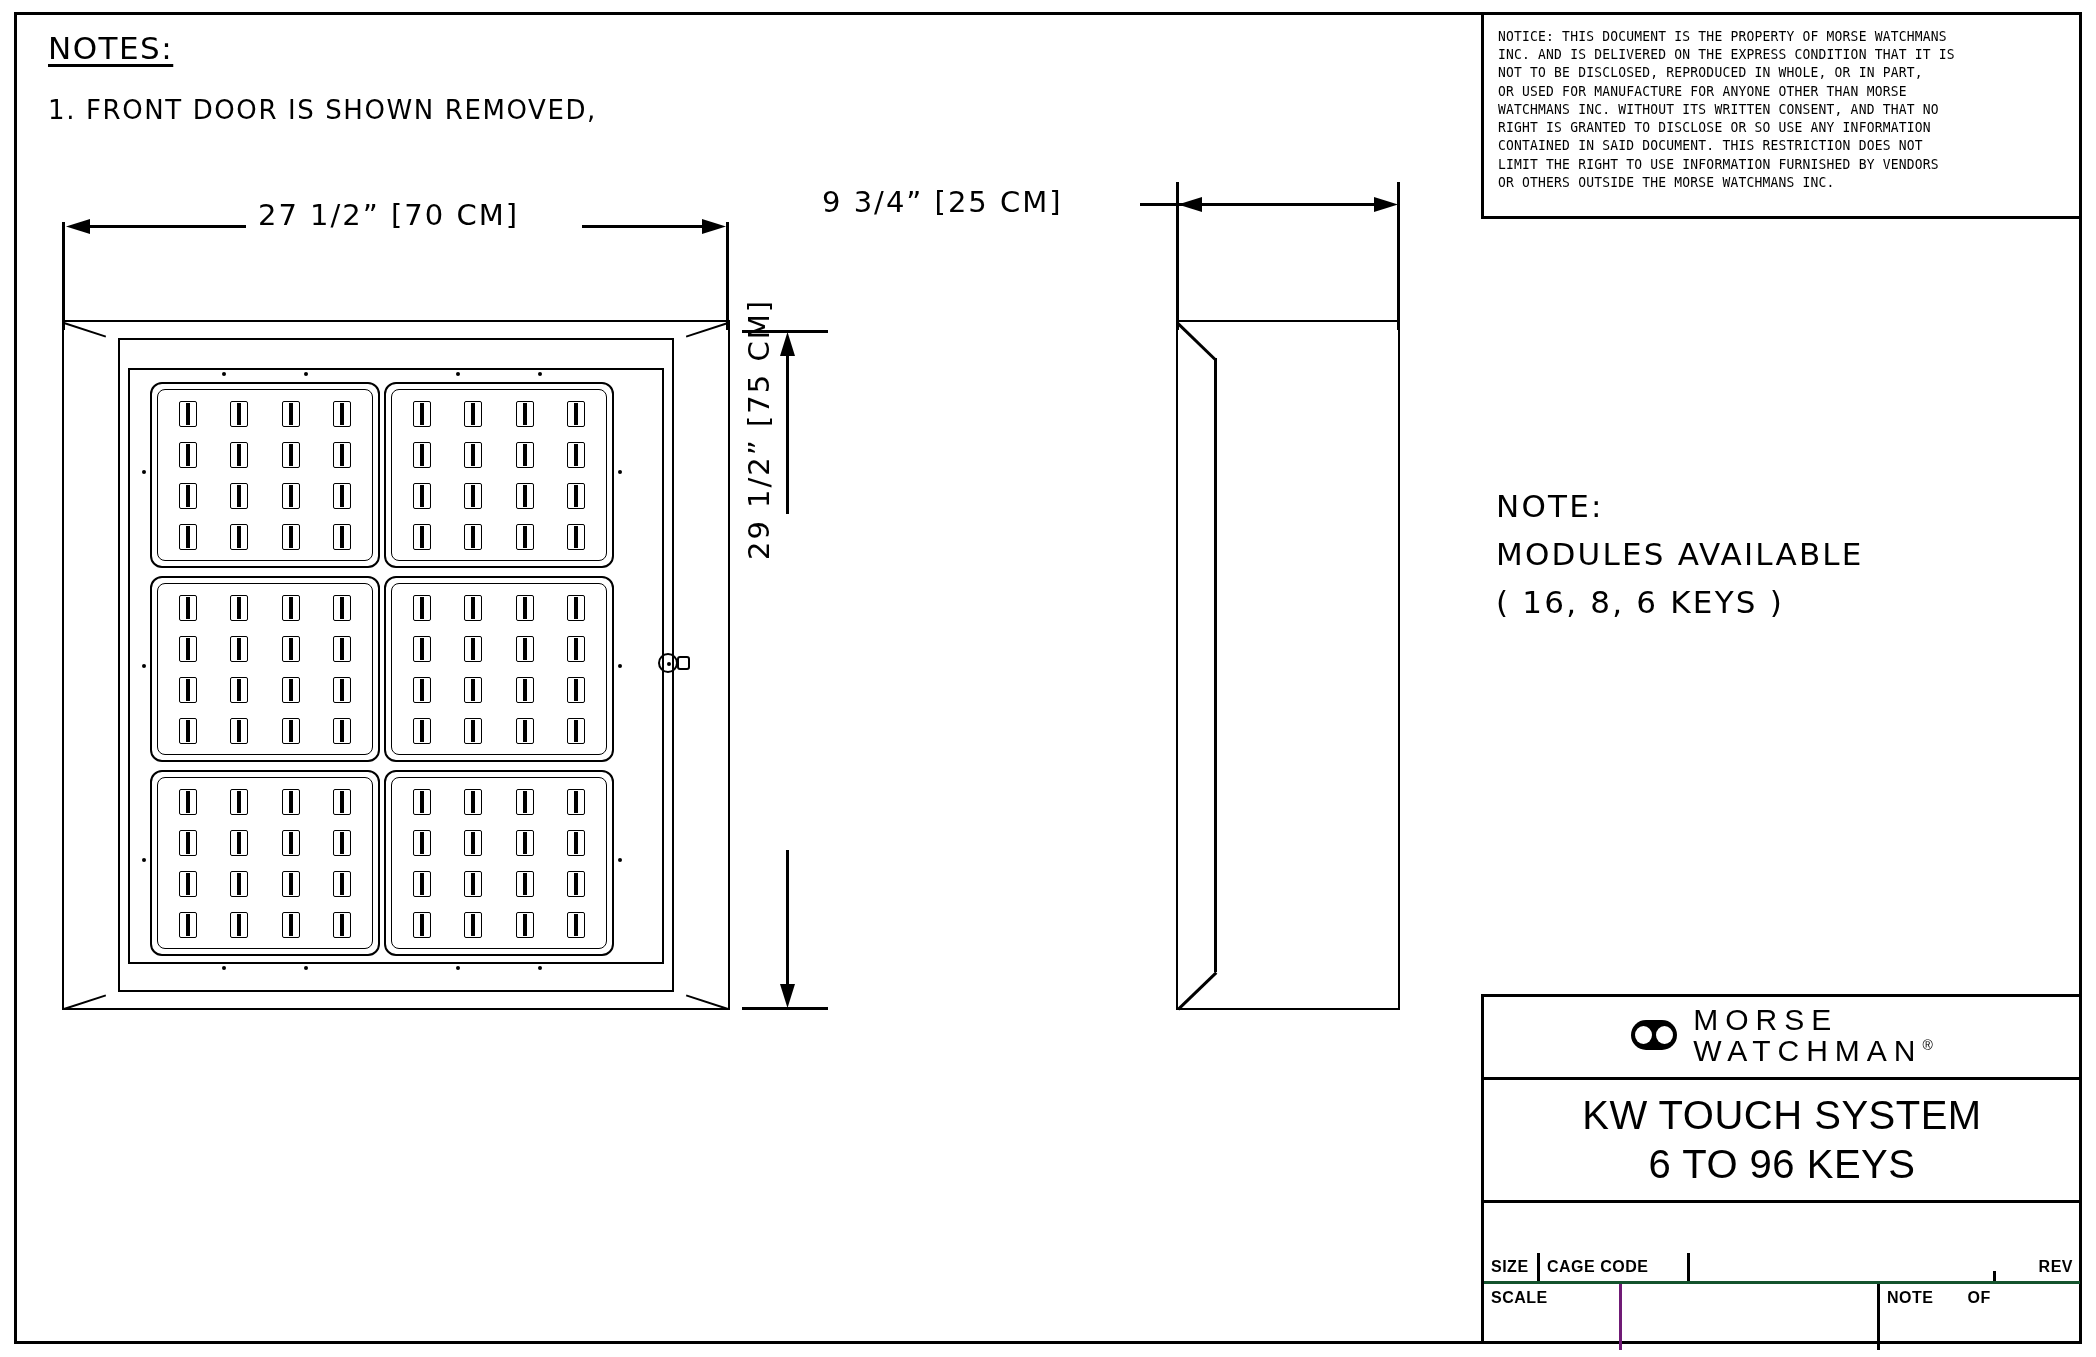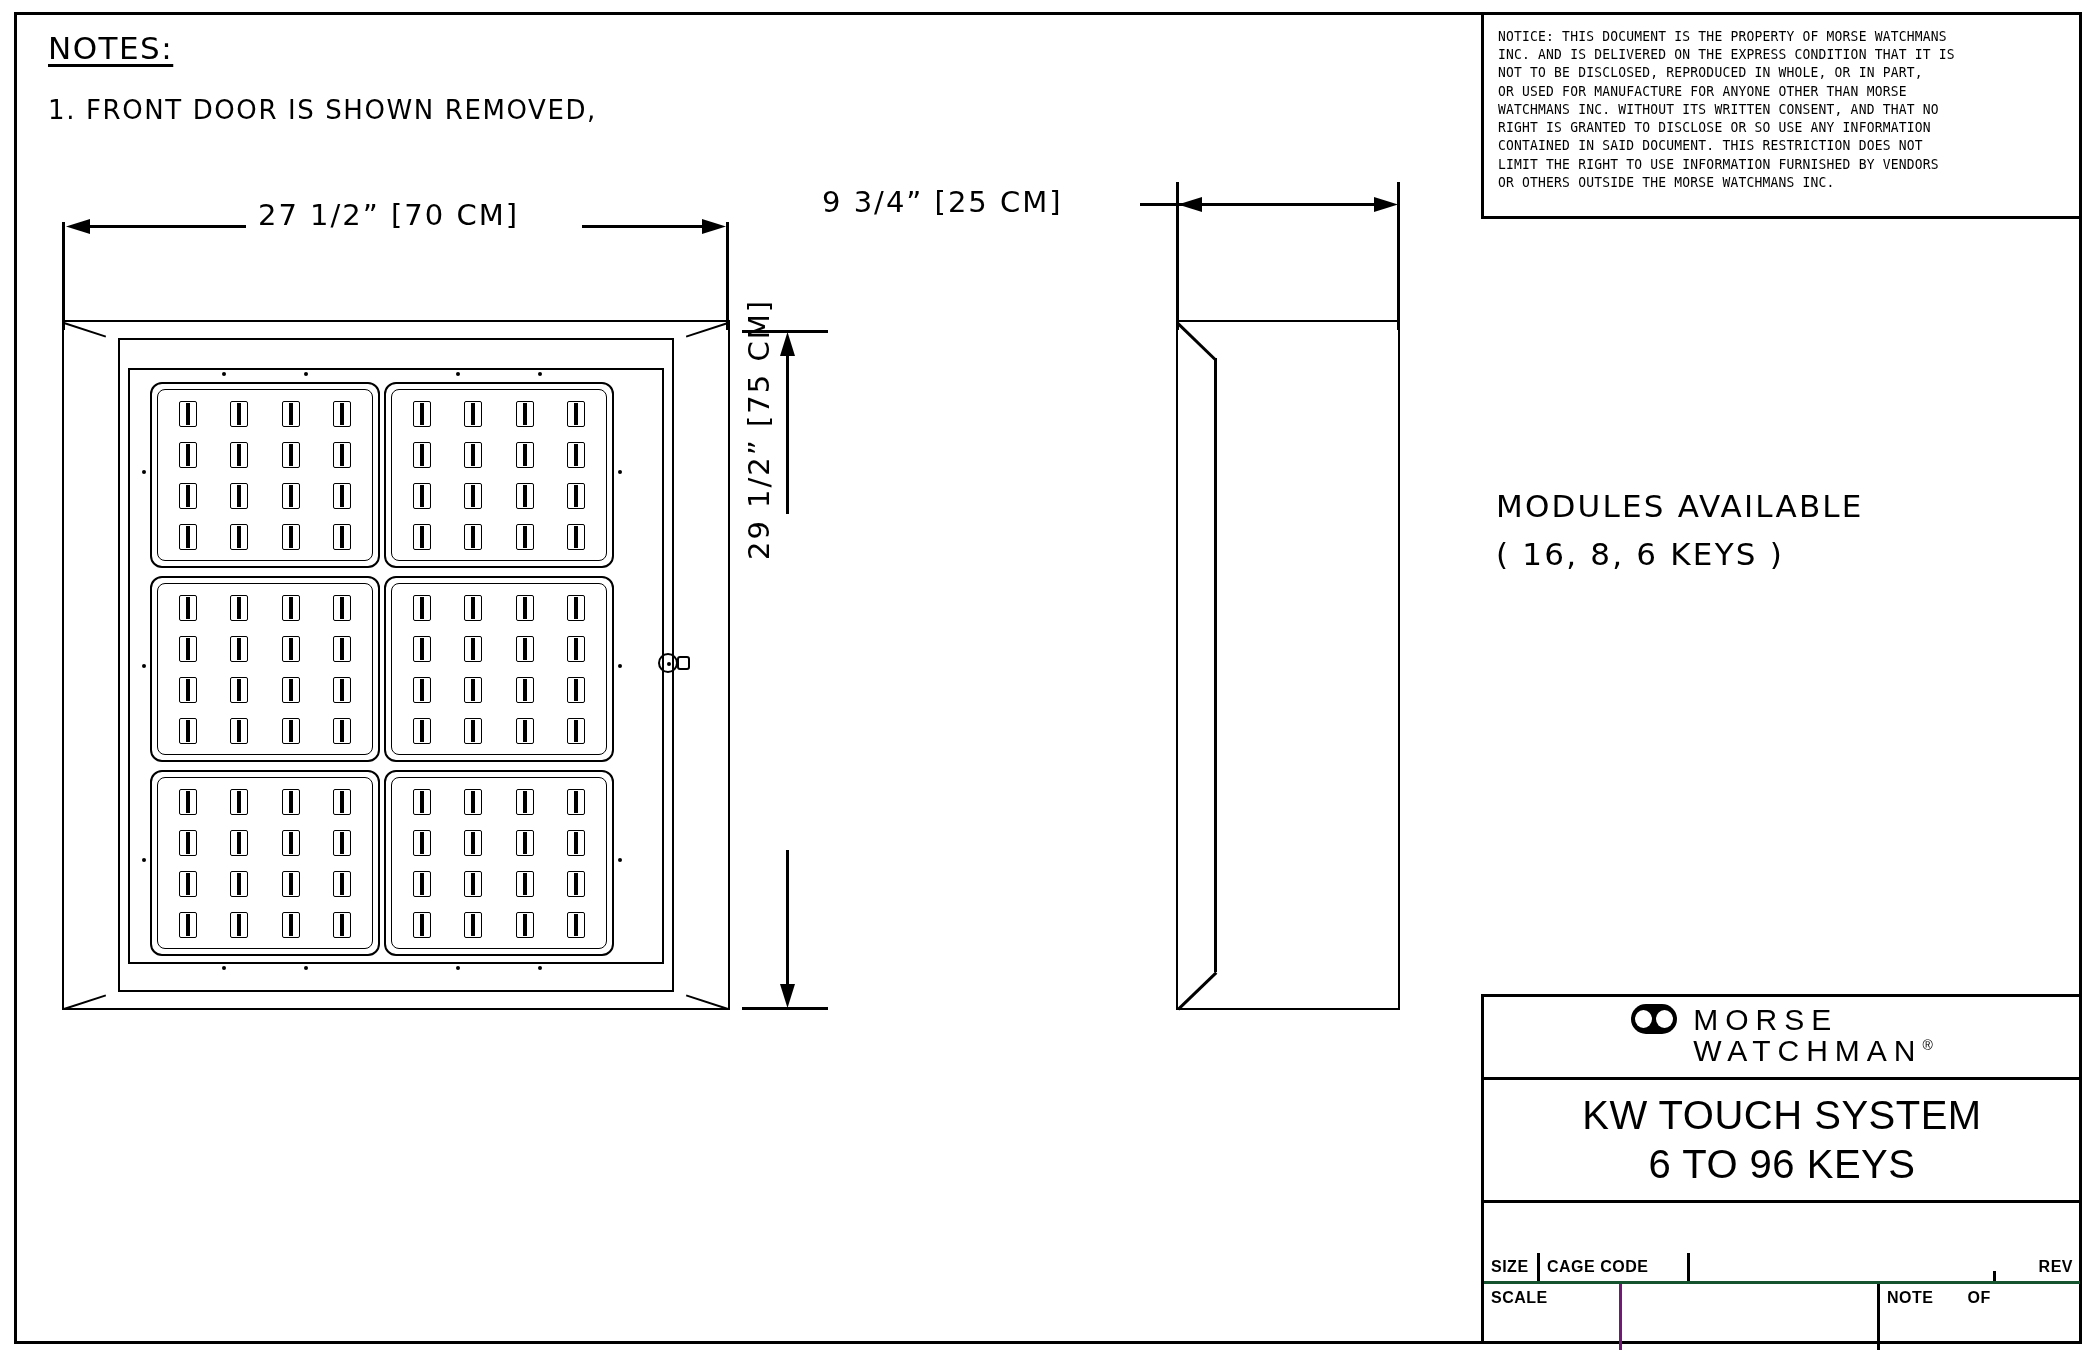--- a/index.html
+++ b/index.html
@@ -142,20 +142,21 @@
   .tb-logo-row {
     position: relative;
     height: 80px;
     border-bottom: 3px solid #000;
     display: flex;
     align-items: center;
     justify-content: center;
   }
   .logo-wrap {
     display: flex;
+    align-items: center;
     gap: 16px;
     transform: translateY(-2px);
   }
   .logo-mark {
     width: 46px;
     height: 30px;
     border-radius: 15px;
     background: #000;
     position: relative;
     flex: none;
@@ -611,20 +612,21 @@
   </div>
 
   <div class="side-view">
     <div class="side-body"></div>
     <div class="side-vline"></div>
     <div class="side-chamfer" style="left:2px; top:2px; width:53px; transform: rotate(44deg);"></div>
     <div class="side-chamfer" style="left:2px; top:688px; width:53px; transform: rotate(-44deg);"></div>
   </div>
 
   <div class="module-note">
+    <div>NOTE:</div>
     <span class="indent">MODULES AVAILABLE</span>
     <span class="indent">( 16, 8, 6 KEYS )</span>
   </div>
 
   <div class="title-block">
 
     <div class="tb-logo-row">
       <div class="logo-wrap">
         <div class="logo-mark">
             <div class="mbar"></div>

